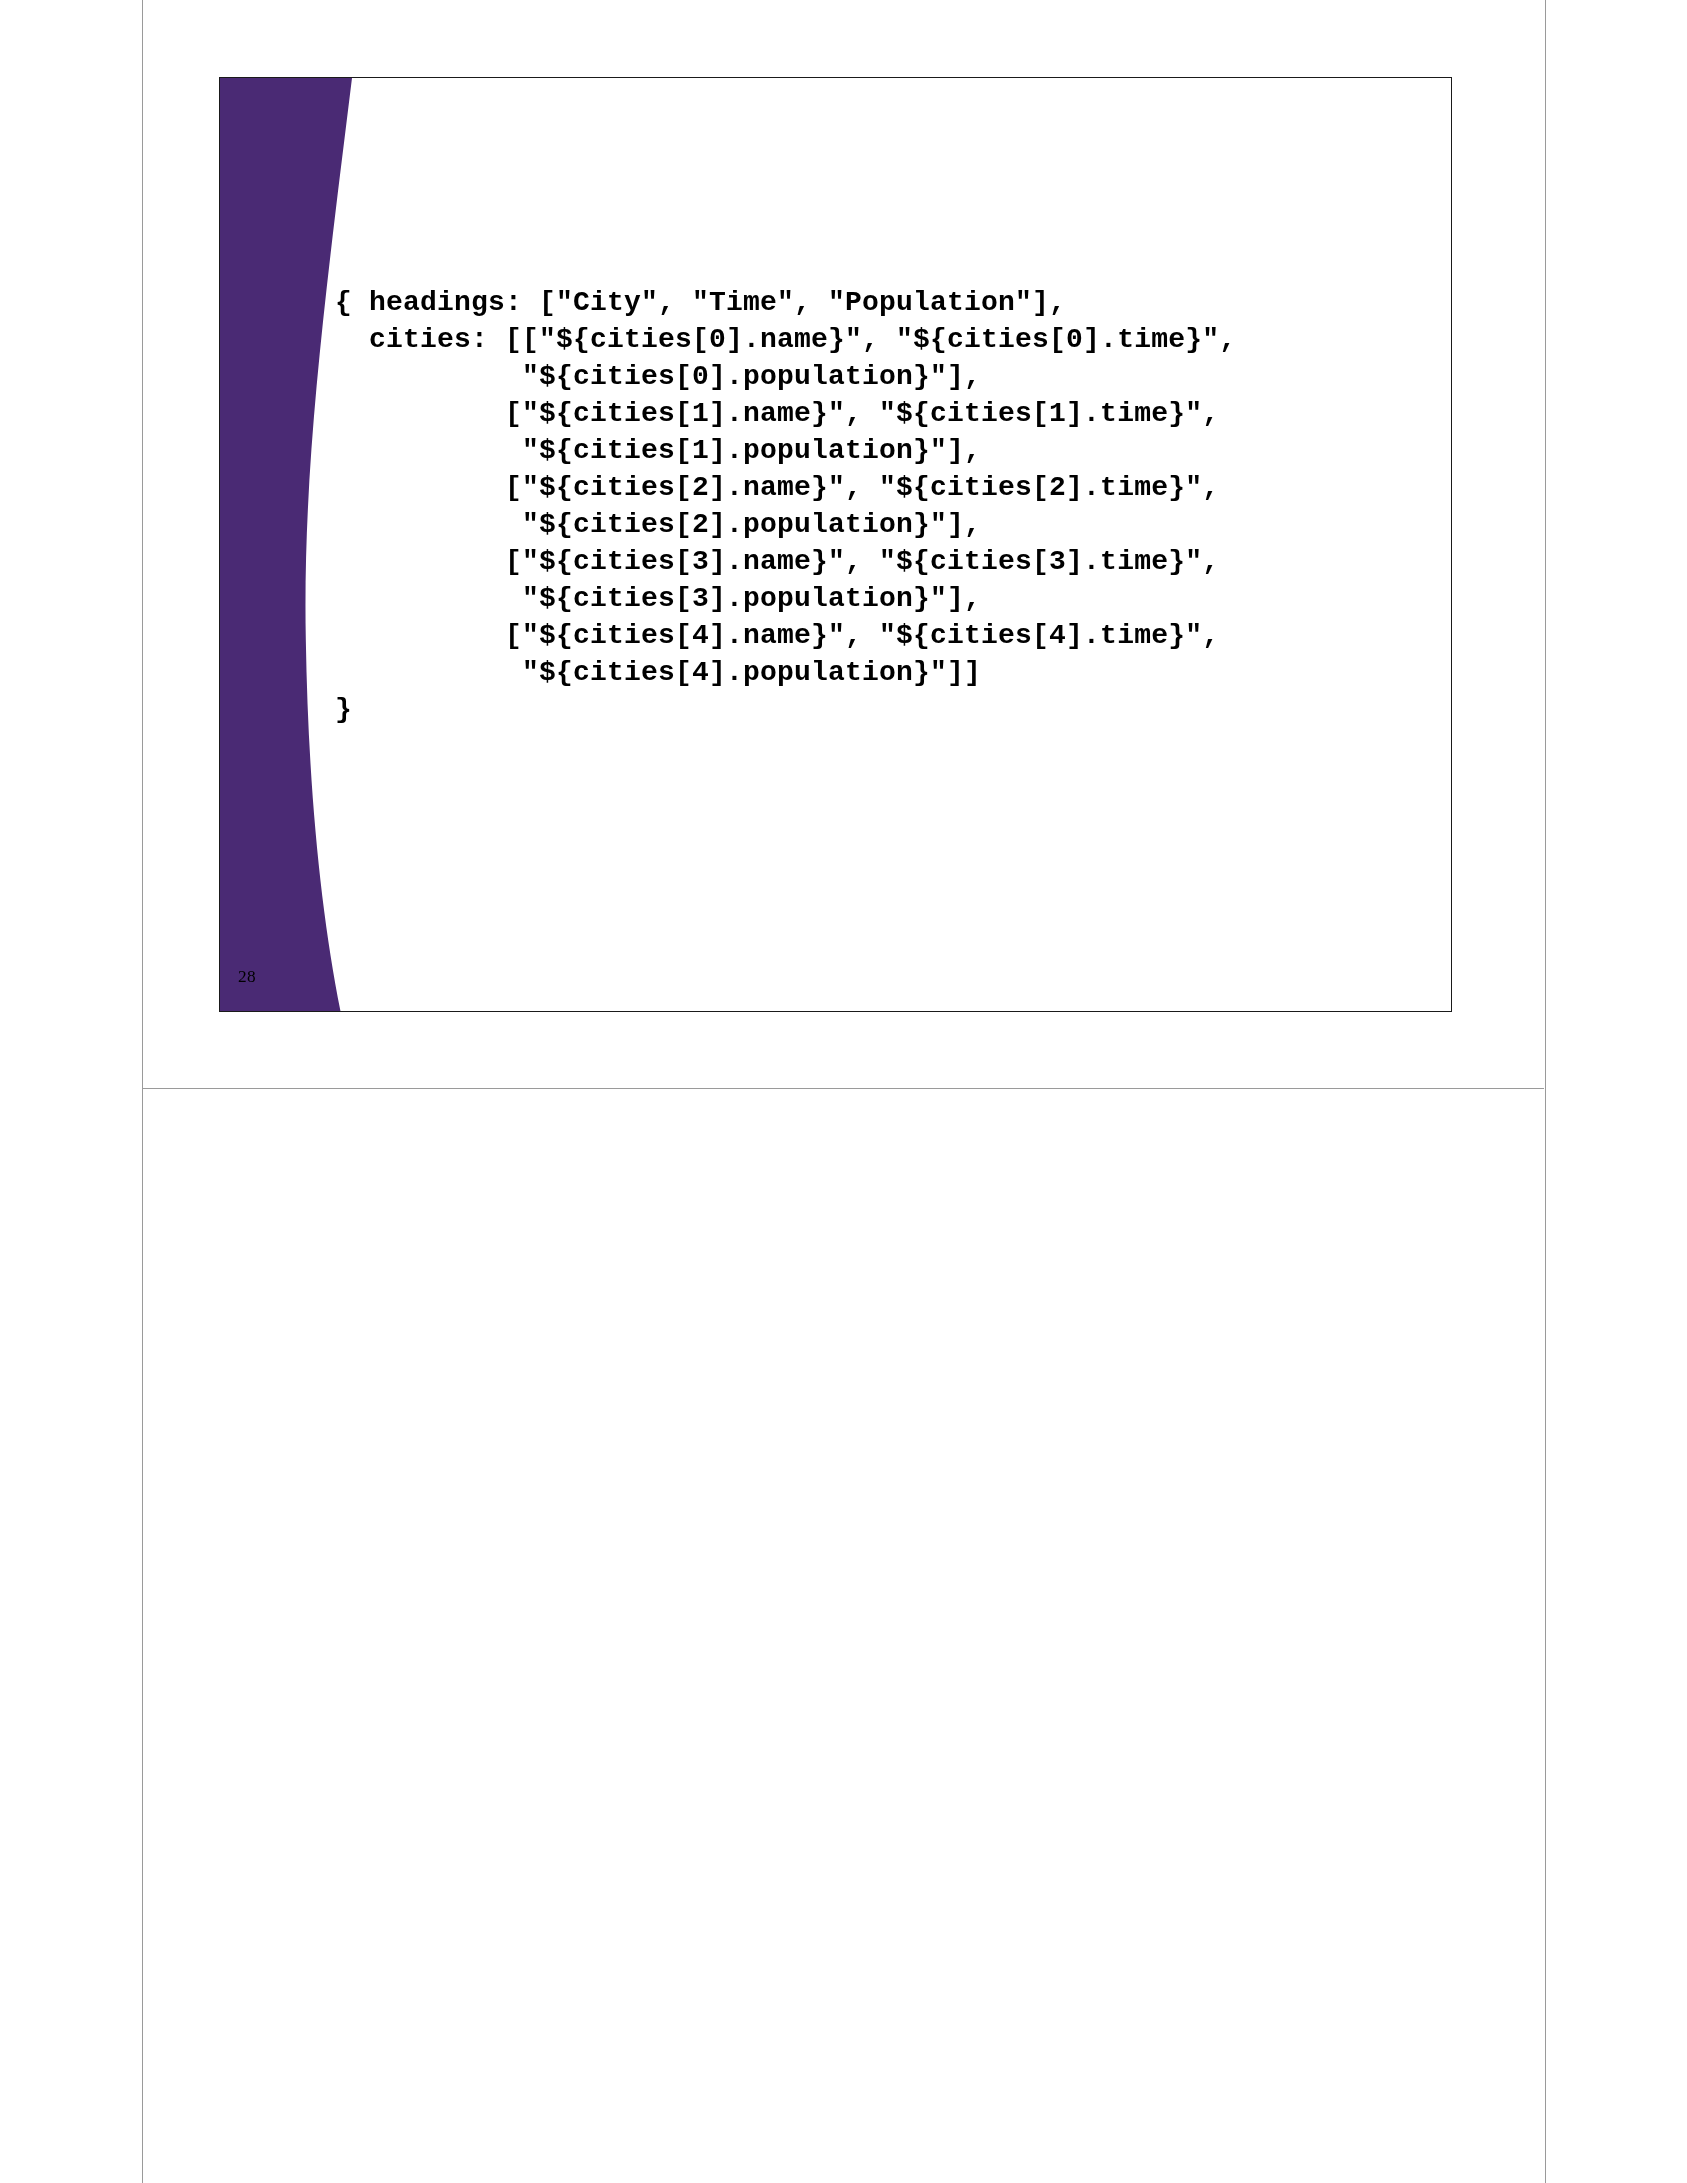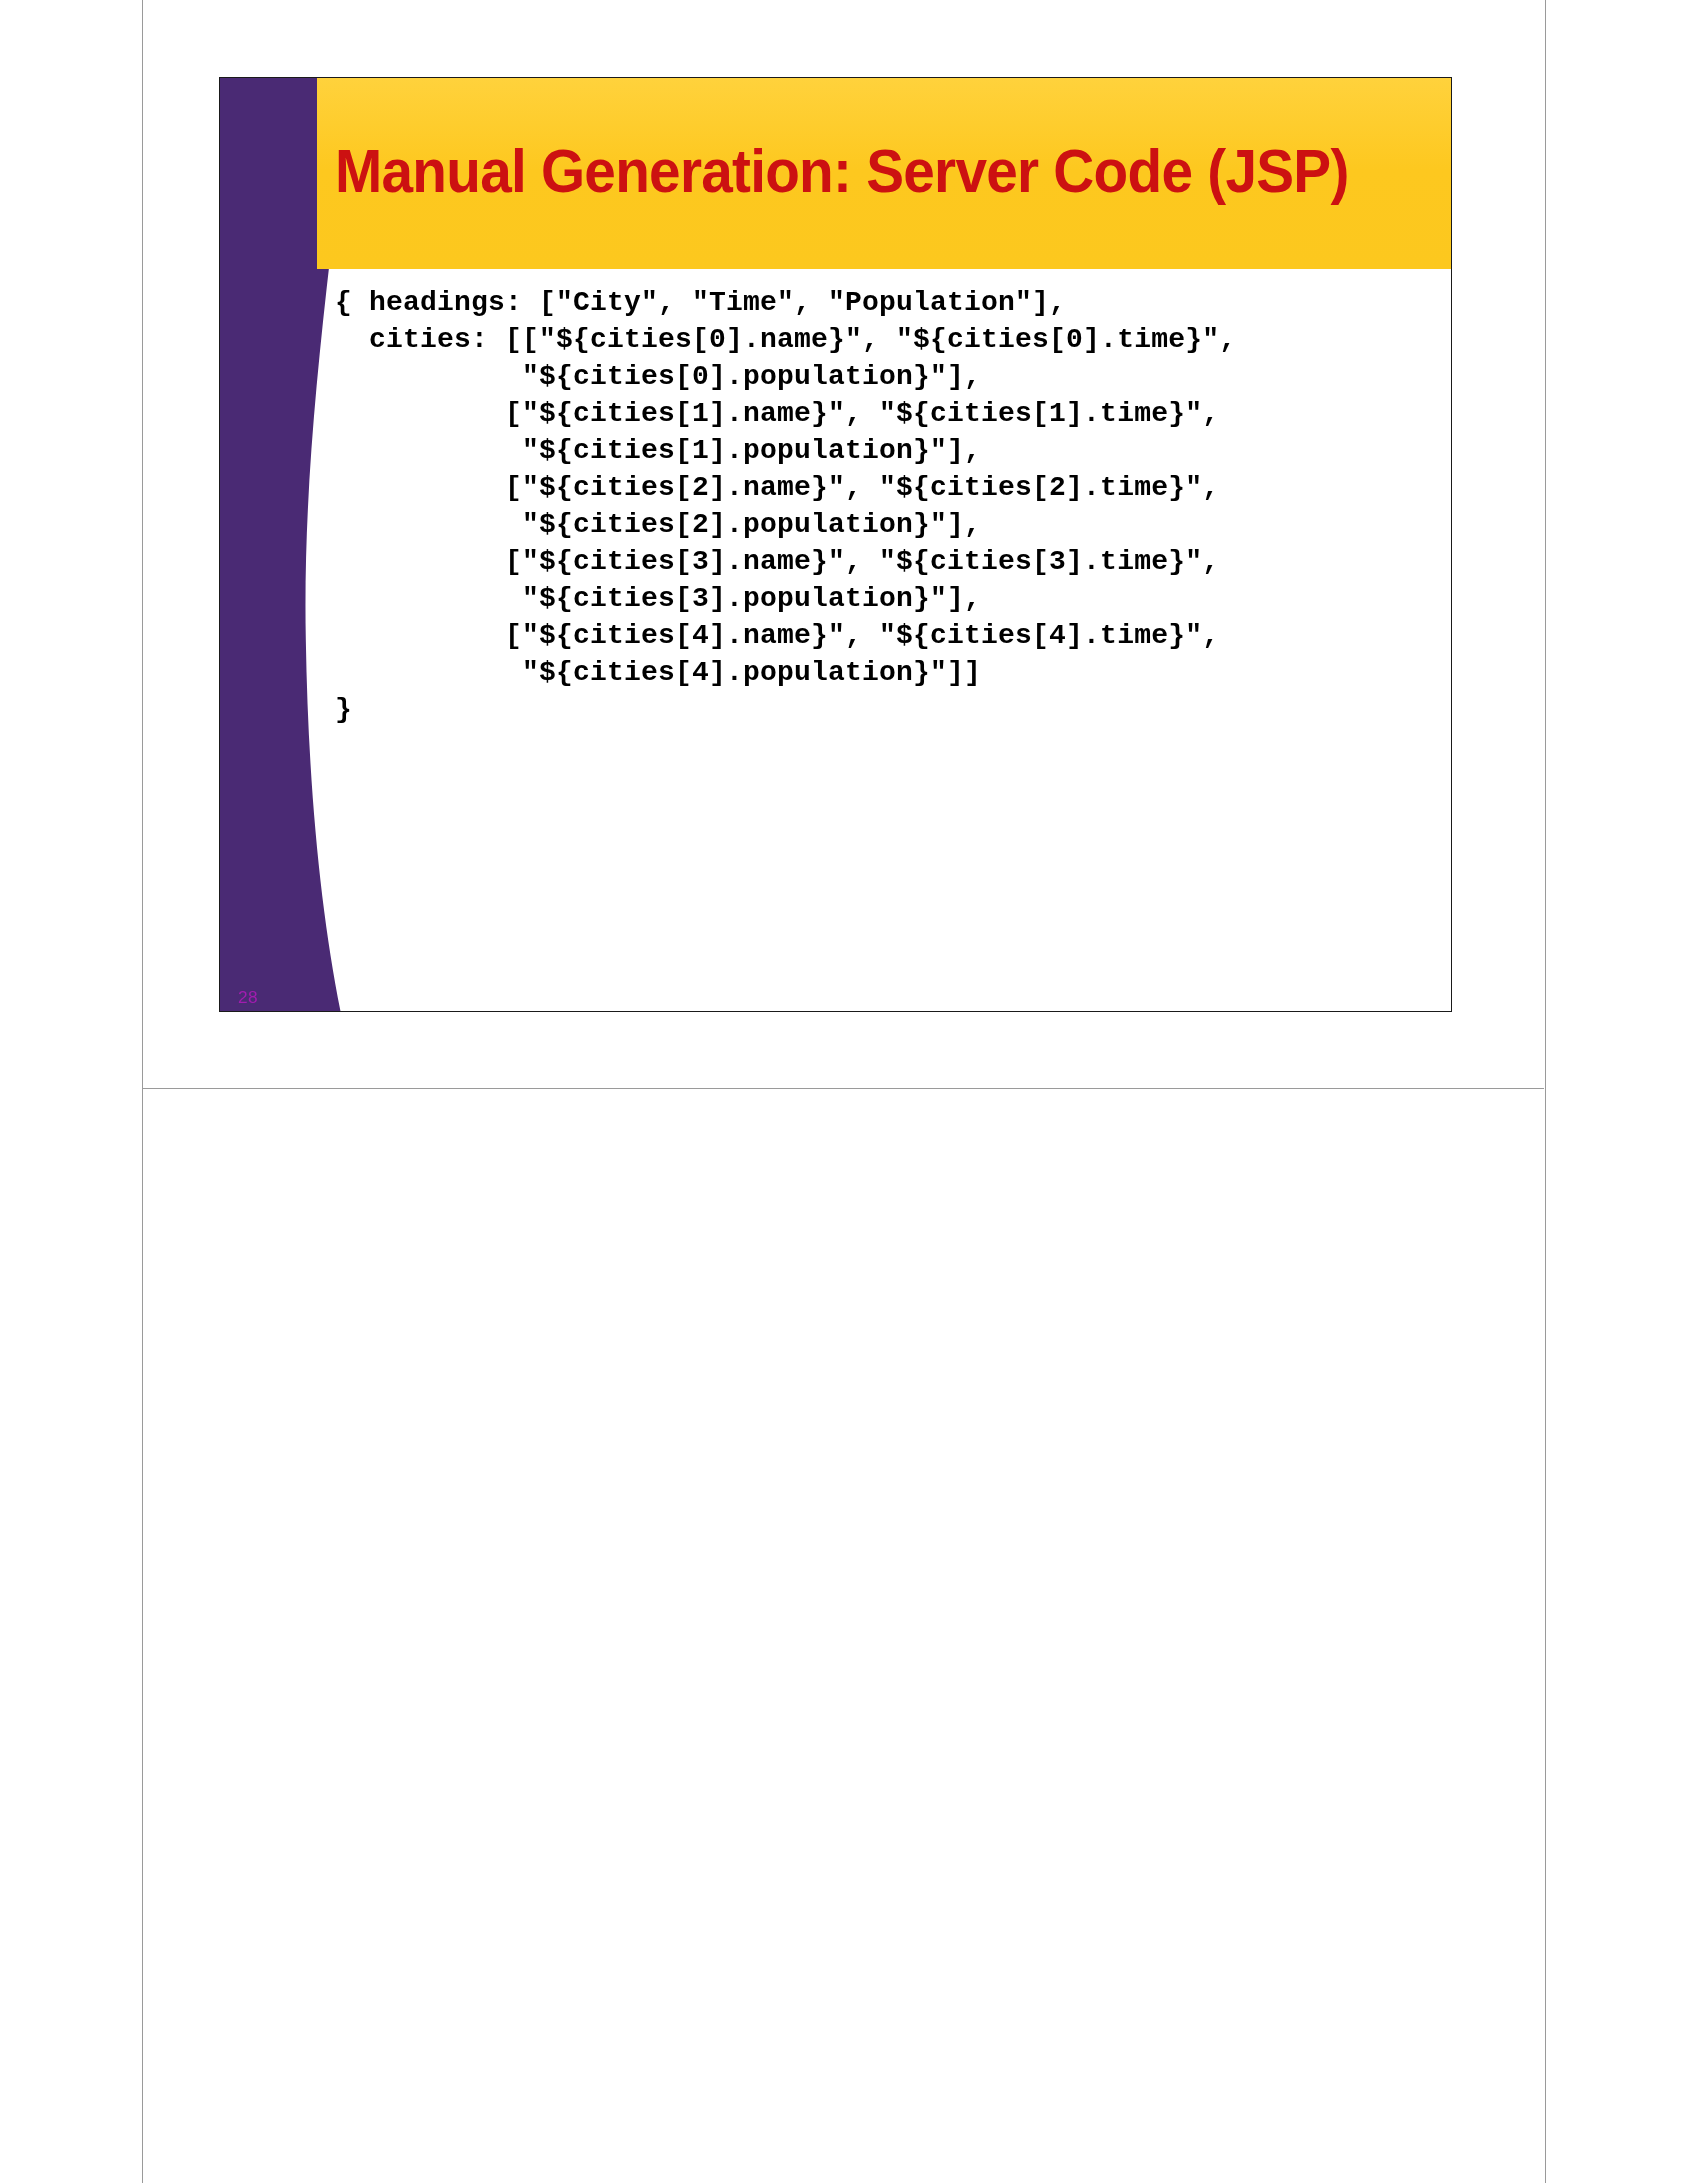--- a/index.html
+++ b/index.html
@@ -101,46 +101,43 @@
     line-height: 37px;
     color: #000000;
     white-space: pre;
     letter-spacing: 0.2px;
   }
 
   
   .slide-number {
     position: absolute;
     left: 18px;
-    bottom: 3px;
-    color: #a21caf;
-    font-family: Liberation Sans, sans-serif;
+    bottom: 24px;
+    color: #000000;
+    font-family: Liberation Serif, serif;
     font-size: 17.3px;
     font-weight: normal;
     letter-spacing: 0.4px;
   }
 </style>
 </head>
 <body>
 
 <div class="sheet-stack">
 
   <div class="sheet sheet-1">
 
     <div class="slide slide-1">
 
       <div class="purple-band">
         <svg viewBox="0 0 160 1131" preserveAspectRatio="none" aria-hidden="true">
           <path d="M0,0 L160,0 C128,260 100,470 104,680 C107,860 122,1010 146,1131 L0,1131 Z" fill="#4a2a74"></path>
         </svg>
       </div>
 
-      <div class="title-bar">
-        <h1 class="slide-title">Manual Generation: Server Code (JSP)</h1>
-      </div>
 
       <div class="slide-body">
         <pre class="code-block">{ headings: ["City", "Time", "Population"],
   cities: [["${cities[0].name}", "${cities[0].time}",
            "${cities[0].population}"],
           ["${cities[1].name}", "${cities[1].time}",
            "${cities[1].population}"],
           ["${cities[2].name}", "${cities[2].time}",
            "${cities[2].population}"],
           ["${cities[3].name}", "${cities[3].time}",

